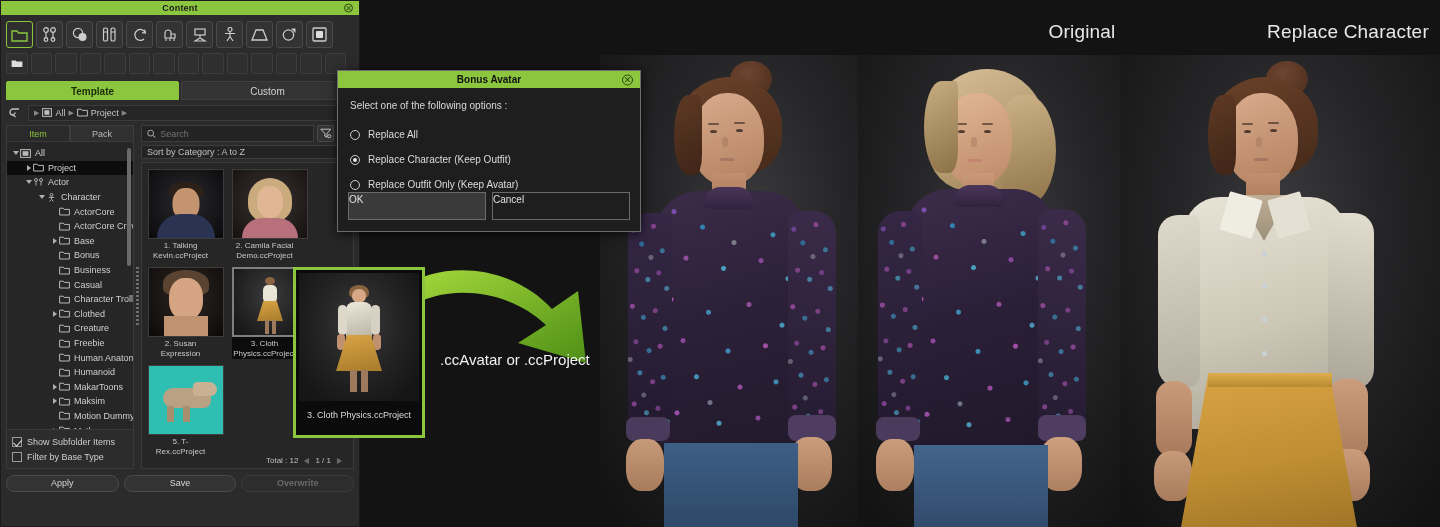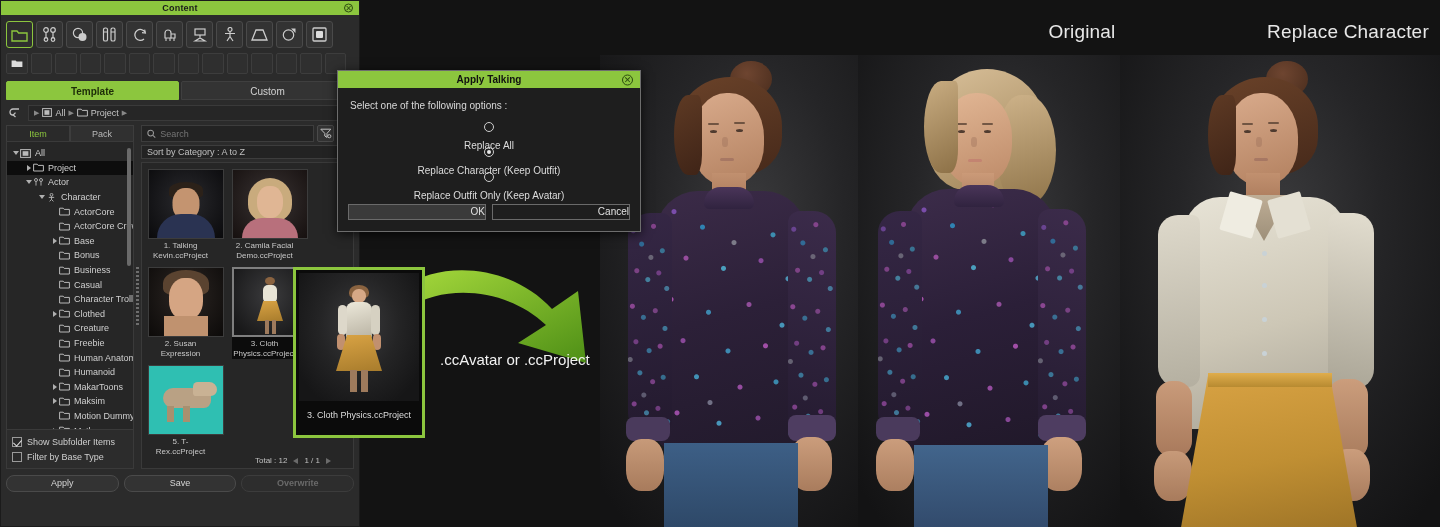--- a/index.html
+++ b/index.html
@@ -187,21 +187,21 @@
   .grid {
     display:grid;grid-template-columns:repeat(2,76px);gap:6px 8px;padding:6px 0 0 6px;
   }
   .cell { width:65px; }
   .thumb { width:76px;height:70px;border:1px solid #3c3c3c;overflow:hidden;position:relative;}
   .cell.sel .thumb{ border:2px solid #7f7f7f; }
   .cell.sel .cap{ background:#0c0c0c; }
   .cap { font-size:8px;color:#c8c8c8;text-align:center;line-height:10px;padding:2px 1px;
          height:22px;overflow:hidden;}
   .gsb { position:absolute; right:2px; top:4px; width:4px;height:10px;background:#6a6a6a;border-radius:2px;}
-  .total-row{ position:absolute;right:22px;bottom:3px;display:flex;align-items:center;gap:6px;
+  .total-row{ position:absolute;right:11px;bottom:3px;display:flex;align-items:center;gap:6px;
               font-size:8px;color:#c0c0c0;}
   .pg-arrow{ width:0;height:0;border-top:3px solid transparent;border-bottom:3px solid transparent;}
   .pg-l{border-right:5px solid #6b6b6b;} .pg-r{border-left:5px solid #6b6b6b;}
 
   .foot-btns { display:flex; gap:5px; padding:6px 5px 0 5px; }
   .fbtn {
     flex:1;height:17px;line-height:15px;text-align:center;font-size:9px;color:#d5d5d5;
     background:#333;border:1px solid #4a4a4a;border-radius:8px;
   }
   .fbtn.disabled{ color:#6a6a6a; background:#2d2d2d; border-color:#3c3c3c;font-weight:bold; }
@@ -215,26 +215,26 @@
   .dlg-title {
     height:17px;background:#8cc63e;display:flex;align-items:center;justify-content:center;
     position:relative;
   }
   .dlg-title .t{font-size:10px;color:#111;font-weight:bold;}
   .dlg-title .x{position:absolute;right:7px;top:50%;transform:translateY(-50%);
     width:11px;height:11px;border-radius:50%;border:1px solid #2b4a10;color:#2b4a10;
     font-size:9px;line-height:9px;text-align:center;}
   .dlg-body{padding:12px 12px 0 12px;}
   .dlg-lead{font-size:10px;color:#d8d8d8;margin-bottom:11px;}
-  .radio-row{display:flex;align-items:center;gap:8px;height:25px;font-size:10px;color:#dcdcdc;flex-direction:column;}
+  .radio-row{display:flex;align-items:center;gap:8px;height:25px;font-size:10px;color:#dcdcdc;}
   .radio{width:10px;height:10px;border:1px solid #cfcfcf;border-radius:50%;position:relative;flex:none;}
   .radio.on::after{content:"";position:absolute;left:2px;top:2px;width:4px;height:4px;
     border-radius:50%;background:#e8e8e8;}
   .dlg-btns{display:flex;gap:6px;position:absolute;left:10px;right:10px;bottom:11px;}
-  .dbtn{flex:1;height:16px;line-height:14px;text-align:right;font-size:10px;color:#e0e0e0;
+  .dbtn{flex:1;height:28px;line-height:14px;text-align:left;font-size:10px;color:#e0e0e0;
         background:#3a3a3a;border:1px solid #6a6a6a;margin-top:40px;}
   .dbtn.secondary{background:#1e1e1e;}
 
   
   #drag-ghost{
     position:absolute;left:293px;top:267px;width:132px;height:171px;
     background:#0b0b0b;border:3px solid #8cc63e;z-index:45;
   }
   #drag-ghost .g-thumb{height:128px;margin:3px;position:relative;overflow:hidden;
     background:radial-gradient(ellipse 60% 70% at 50% 40%,#3b3b3d 0%,#242425 55%,#161617 100%);}
@@ -855,21 +855,21 @@
 
   <div class="foot-btns">
     <div class="fbtn">Apply</div>
     <div class="fbtn">Save</div>
     <div class="fbtn disabled">Overwrite</div>
   </div>
 </div>
 
 <div id="apply-avatar-dialog">
   <div class="dlg-title">
-    <span class="t">Apply Talking</span>
+    <span class="t">Bonus Avatar</span>
     <span class="x">✕</span>
   </div>
   <div class="dlg-body">
     <div class="dlg-lead">Select one of the following options :</div>
     <div class="radio-row">
       <span class="radio"></span>
       <span>Replace All</span>
     </div>
     <div class="radio-row">
       <span class="radio on"></span>

